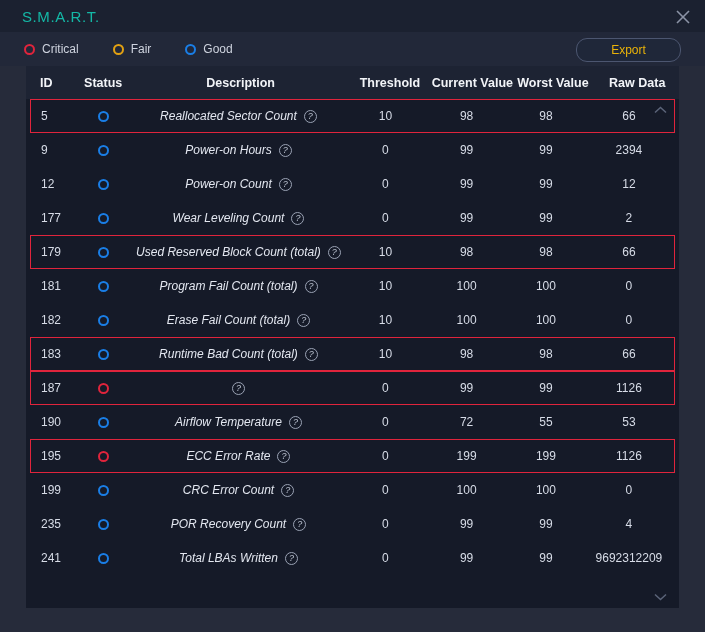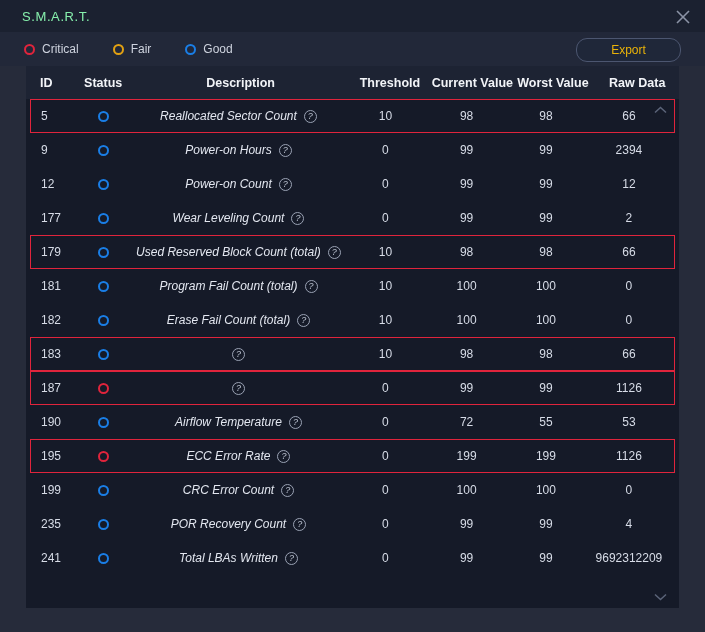--- a/index.html
+++ b/index.html
@@ -16,22 +16,22 @@
   }
   
   .titlebar{
     height:32px;flex:0 0 32px;
     background:#1b2130;
     display:flex;align-items:center;
     position:relative;
   }
   .title{
     margin-left:22px;
-    color:#86efac;
-    font-size:13px;
+    color:#14b8a6;
+    font-size:15px;
     letter-spacing:.6px;
     text-align:right;
   }
   .close-btn{
     position:absolute;right:8px;top:4px;
     width:28px;height:26px;
     display:flex;align-items:center;justify-content:center;
     cursor:pointer;
   }
   .close-btn svg{display:block;}
@@ -320,20 +320,21 @@
           <div class="cell c-cur">100</div>
           <div class="cell c-wor">100</div>
           <div class="cell c-raw">0</div>
         </div>
         <div class="row flagged">
           <div class="cell c-id">183</div>
           <div class="cell c-status">
             <span class="status-ring"></span>
           </div>
           <div class="cell c-desc">
+            <span class="desc-text">Runtime Bad Count (total)</span>
             <span class="help">?</span>
           </div>
           <div class="cell c-thr">10</div>
           <div class="cell c-cur">98</div>
           <div class="cell c-wor">98</div>
           <div class="cell c-raw">66</div>
         </div>
         <div class="row flagged">
           <div class="cell c-id">187</div>
           <div class="cell c-status">

